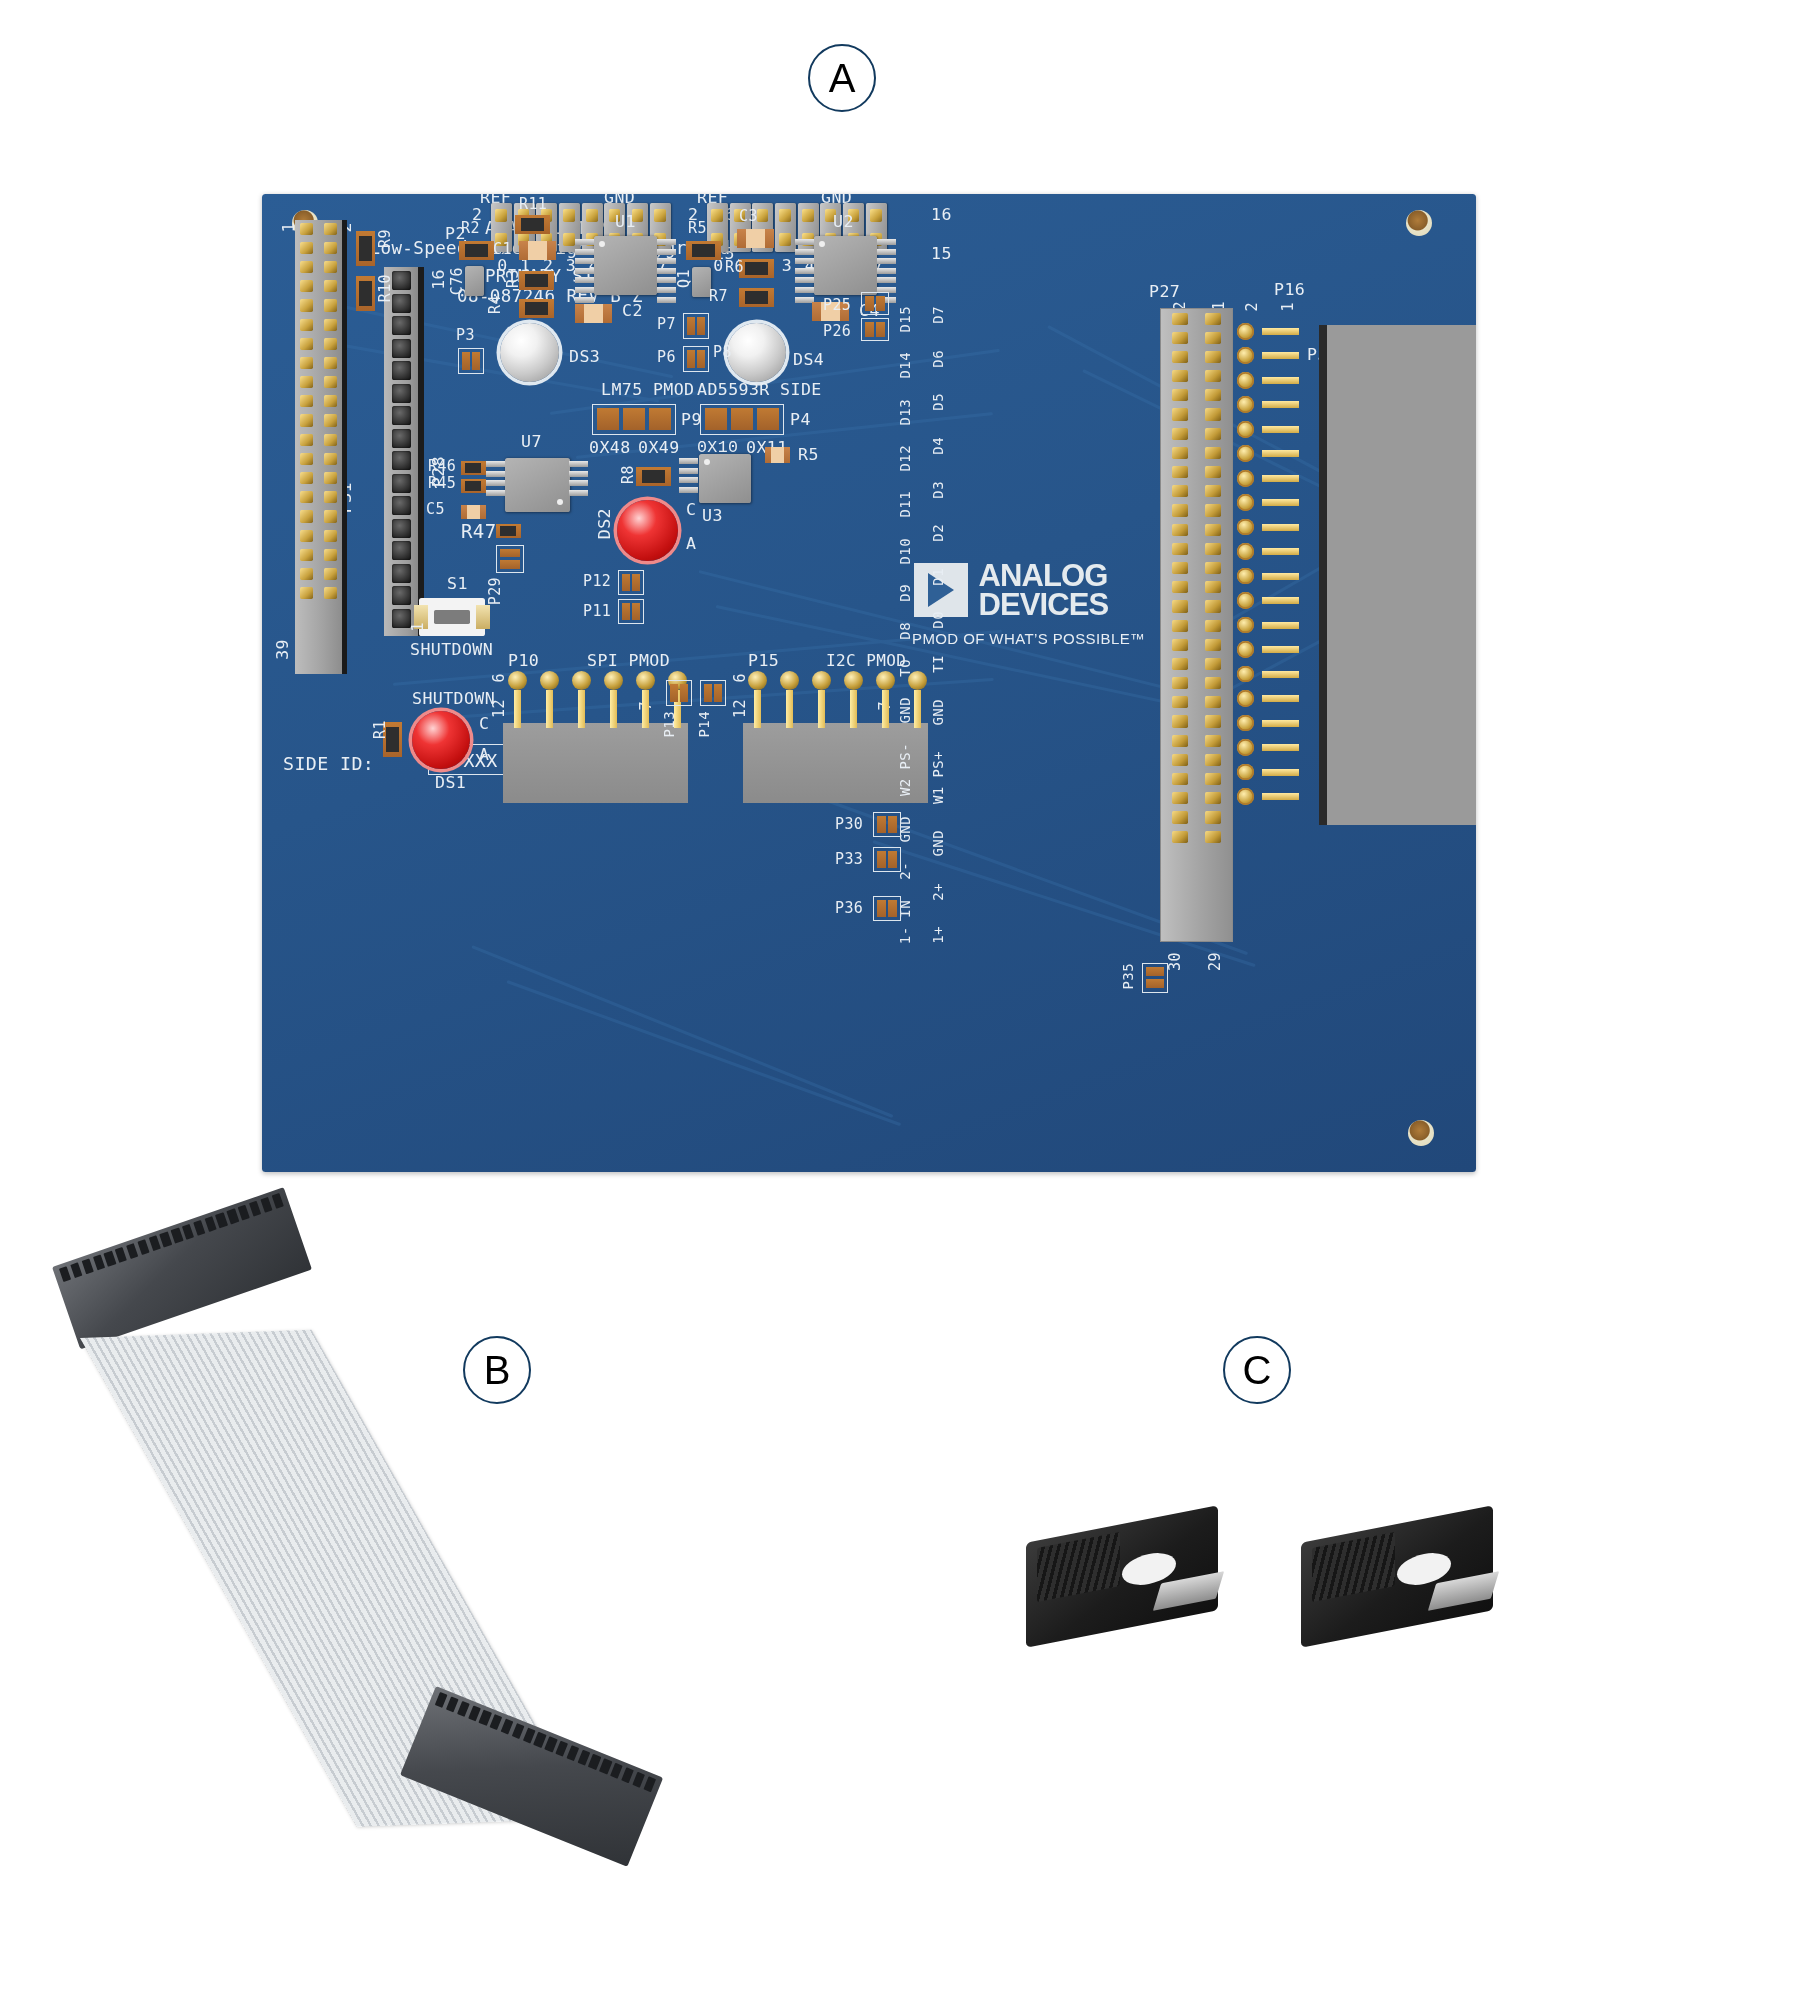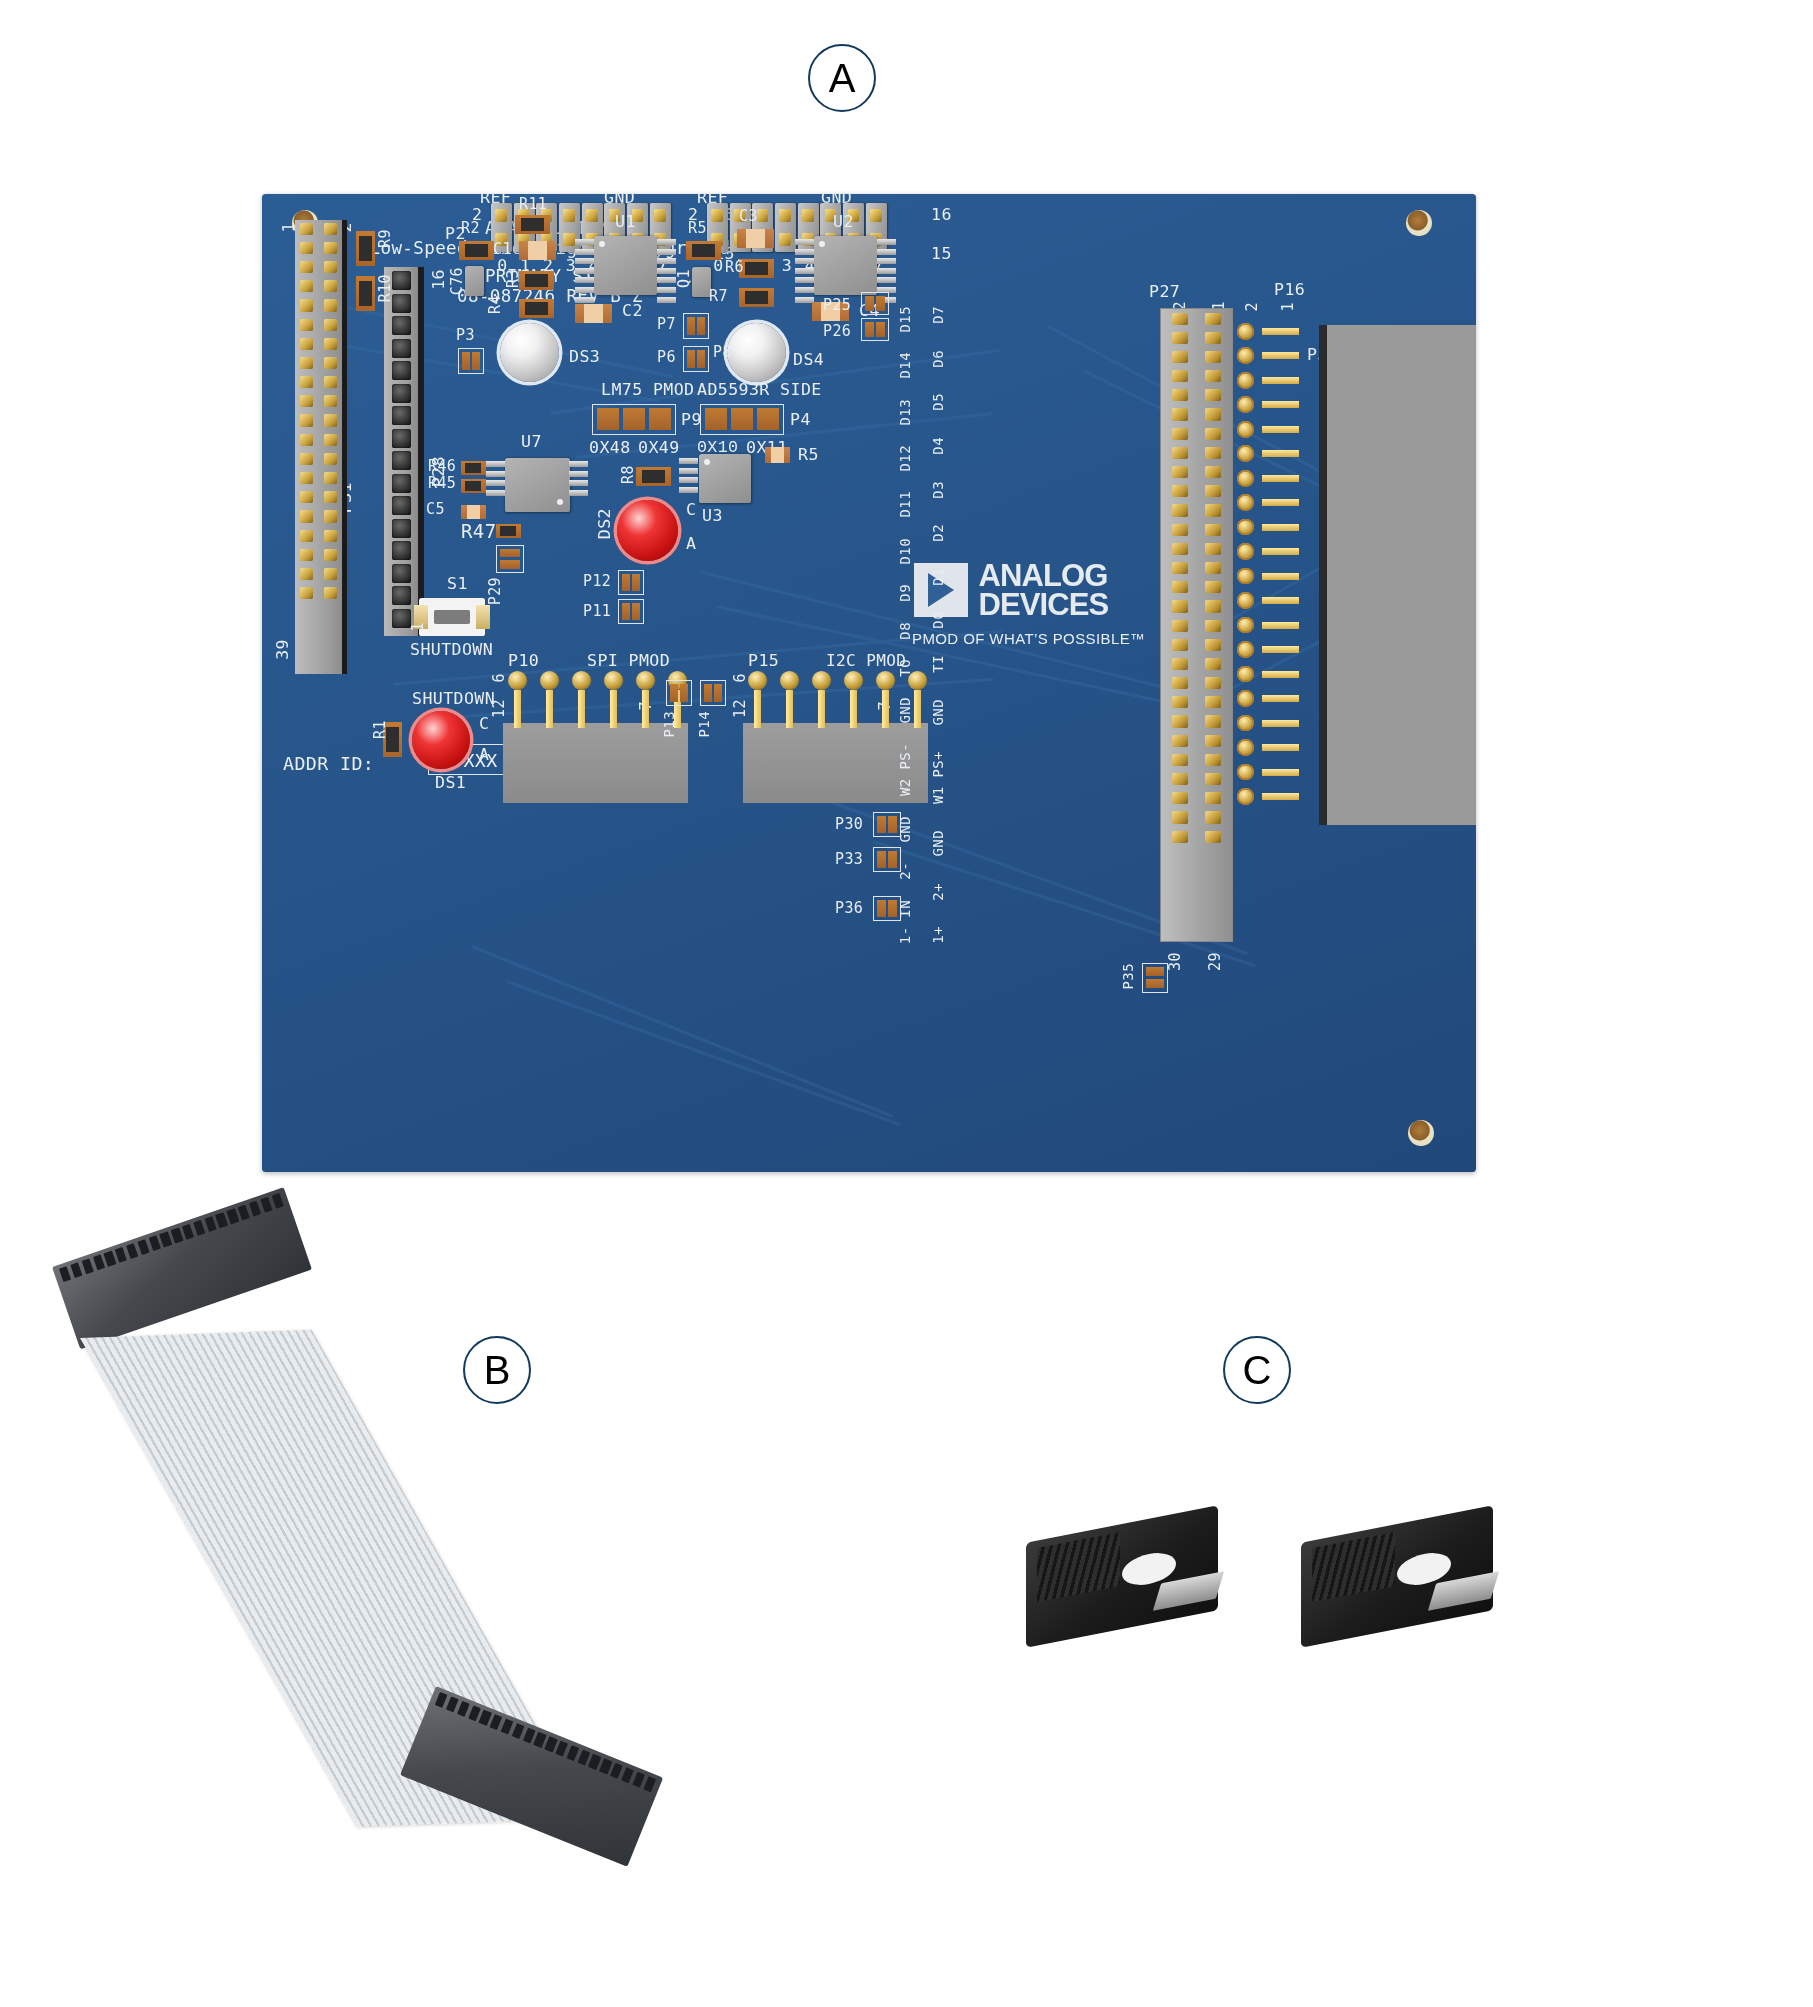--- a/index.html
+++ b/index.html
@@ -252,21 +252,21 @@
   <div class="mhole" style="left:30px;top:15.7px;"></div>
   <div class="mhole" style="left:1144px;top:15.7px;"></div>
   <div class="mhole" style="left:1146px;top:926px;"></div>
 
   <div class="silk c" style="left:105px;top:24.5px;width:367px;font-size:17.5px;">ADALM-LSMSPG</div>
   <div class="silk c" style="left:52px;top:45px;width:472px;font-size:17.5px;">Low-Speed Mixed Signal Playground</div>
   <div class="silk c" style="left:105px;top:73px;width:367px;font-size:17.5px;">PRIMARY SIDE</div>
   <div class="silk c" style="left:87px;top:93px;width:402px;font-size:17.5px;">08-087246 REV B Z</div>
 
   <div class="silk" style="left:21px;top:550px;font-size:18.3px;opacity:0"></div>
-  <div class="silk" style="left:21px;top:560px;font-size:18.3px;">ADDR ID:</div>
+  <div class="silk" style="left:21px;top:560px;font-size:18.3px;">SIDE ID:</div>
   <div class="box-silk" style="left:166px;top:550px;width:105px;height:31px;"></div>
   <div class="silk c" style="left:166px;top:557px;width:105px;font-size:18.3px;">XXX</div>
 
   <div class="silk" style="left:218px;top:-5.2px;font-size:16.6px;">REF</div>
   <div class="silk" style="left:342px;top:-5.2px;font-size:16.6px;">GND</div>
   <div class="silk" style="left:183px;top:31px;font-size:16.6px;">P2</div>
   <div class="silk" style="left:210px;top:12.2px;font-size:16.6px;">2</div>
   <div class="silk" style="left:210px;top:51px;font-size:16.6px;">1</div>
   <div class="silk" style="left:452px;top:12.2px;font-size:16.6px;">16</div>
   <div class="silk" style="left:452px;top:51px;font-size:16.6px;">15</div>

